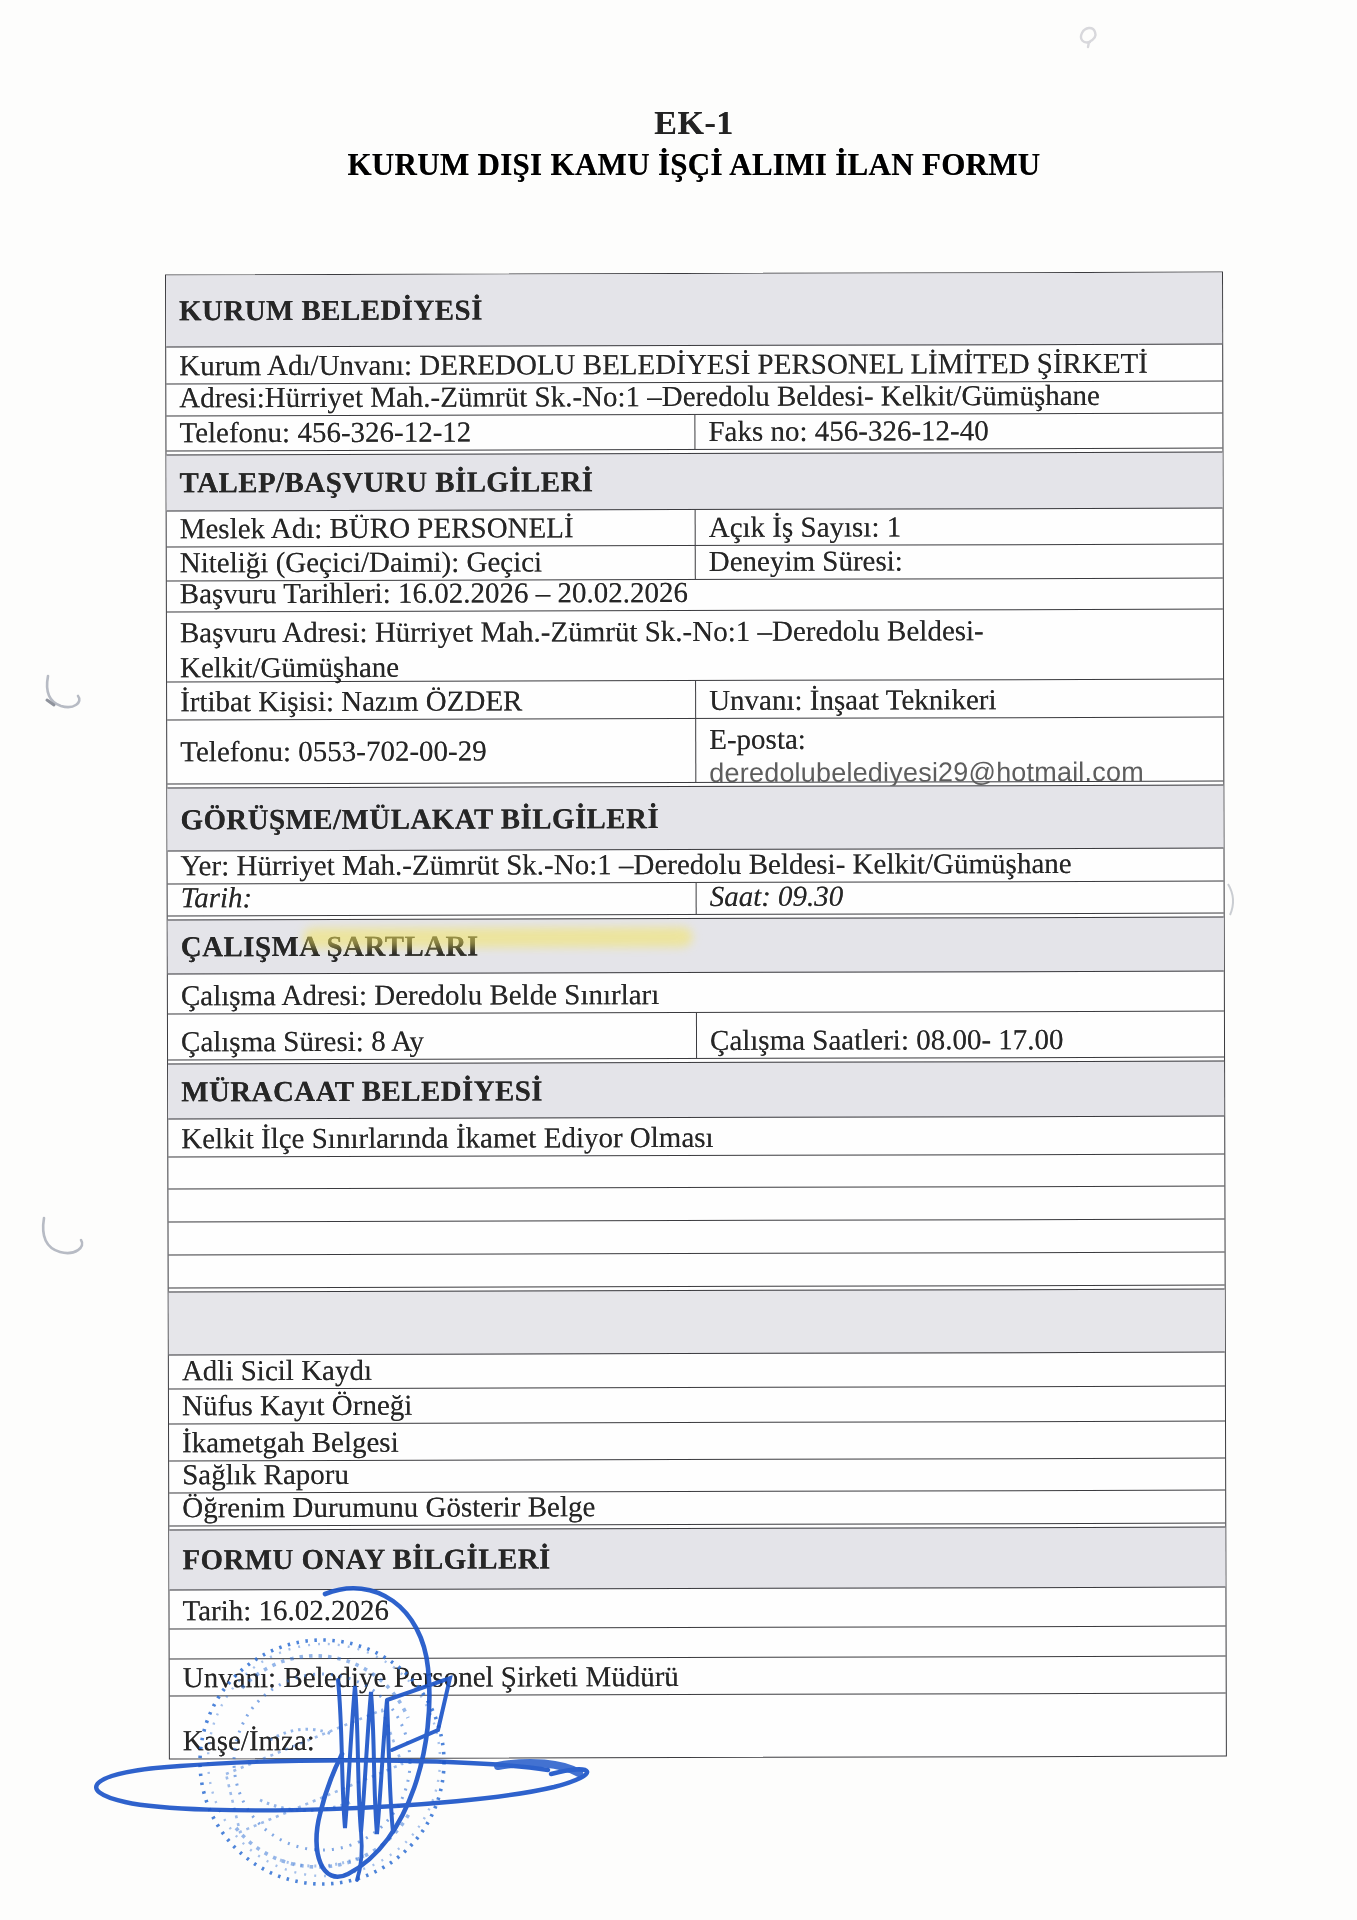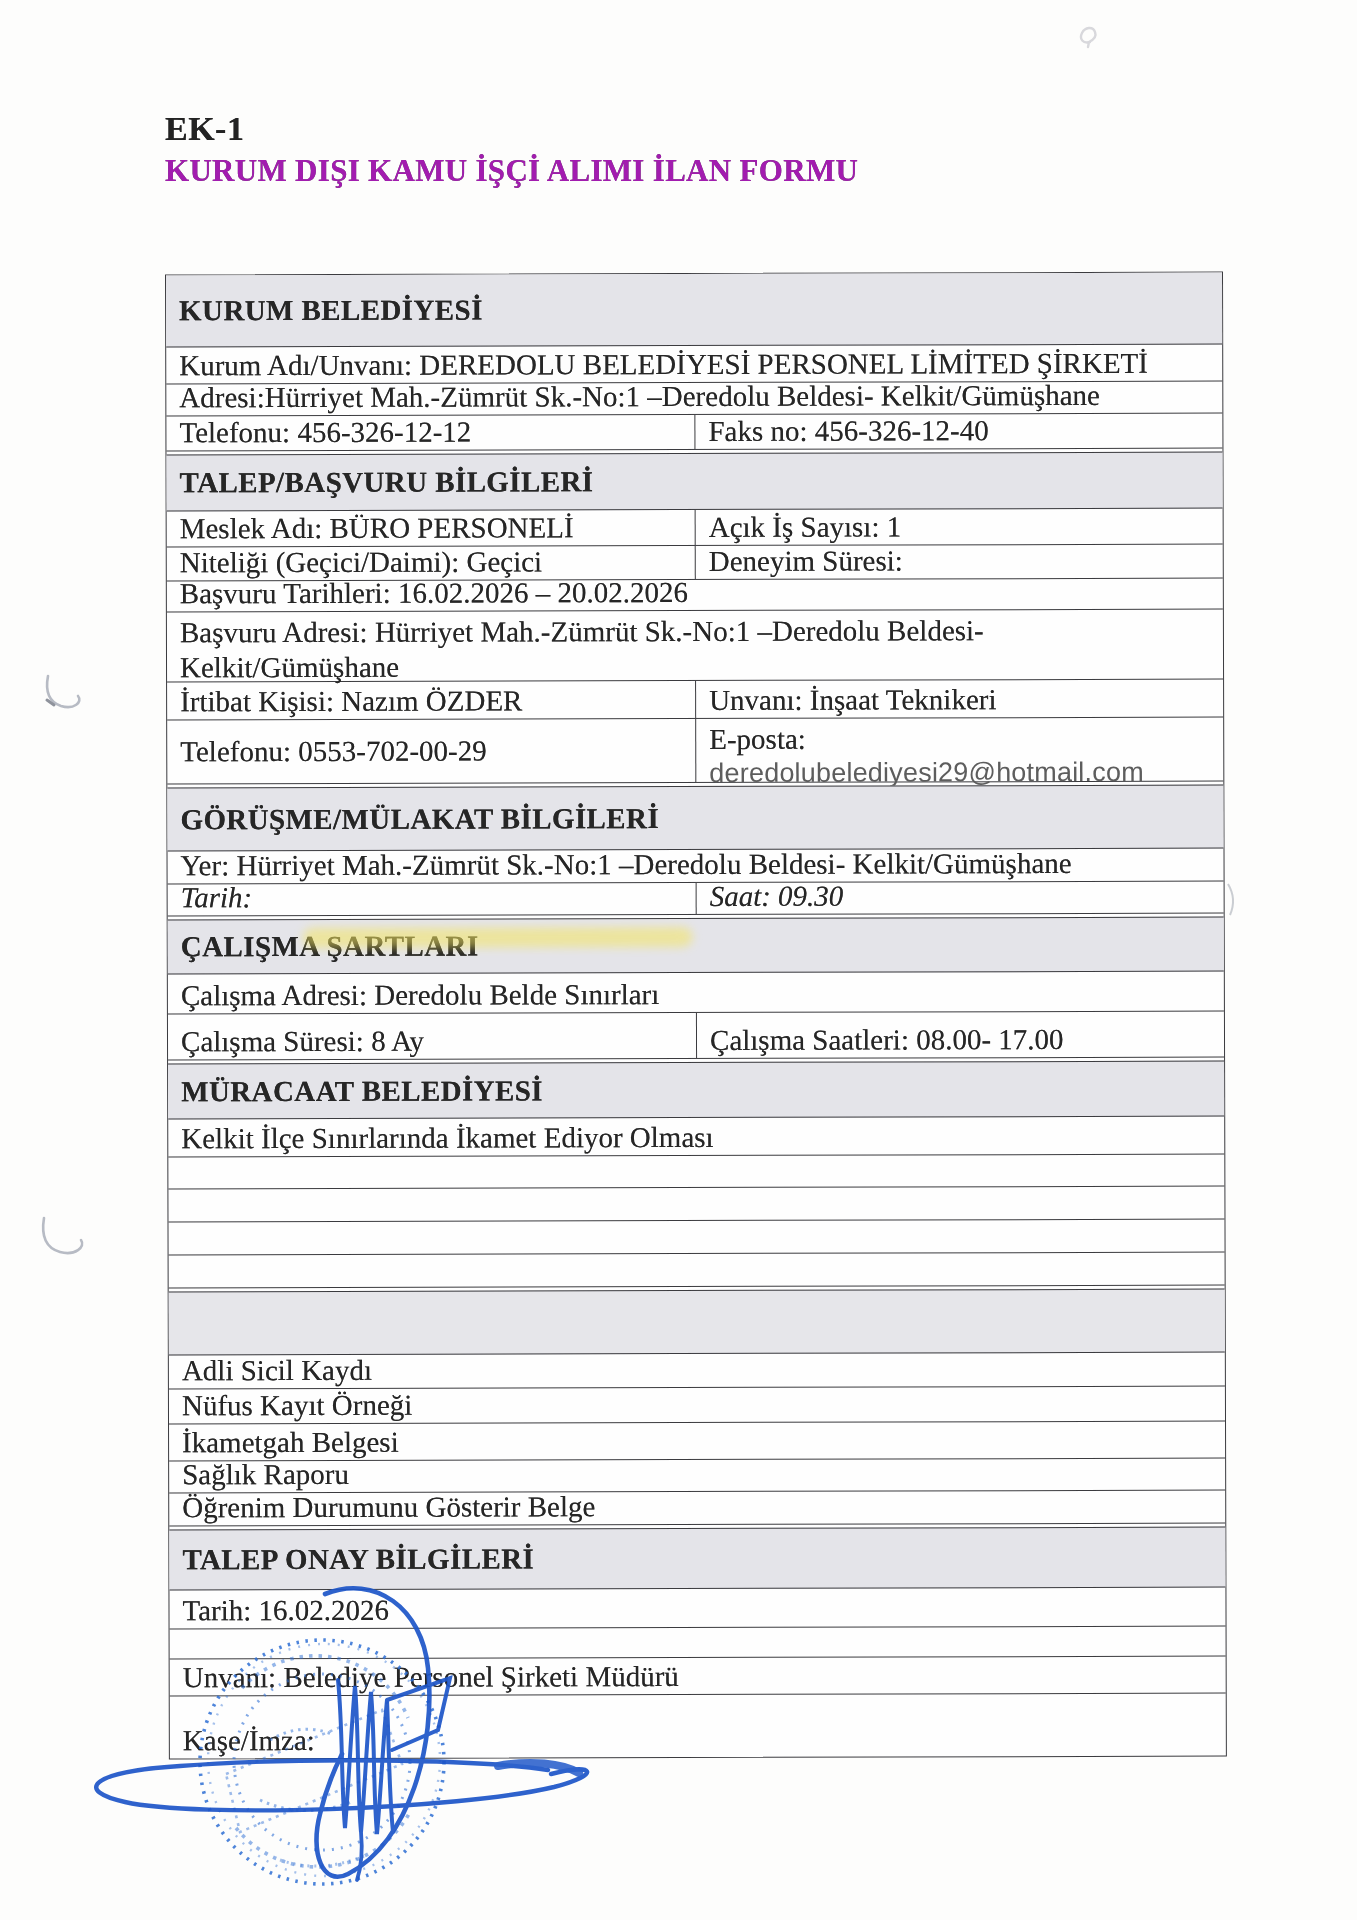--- a/index.html
+++ b/index.html
@@ -3,23 +3,23 @@
 <meta charset="utf-8">
 <style>
   html,body{margin:0;padding:0;background:#ffffff;}
   body{
     width:1357px;height:1920px;position:relative;overflow:hidden;
     font-family:"Liberation Serif","DejaVu Serif",serif;
     color:#262626;
   }
   .page{position:absolute;inset:0;background:#fdfdfc;}
   
-  .heading{position:absolute;left:165px;top:110px;width:1058px;}
+  .heading{position:absolute;left:165px;top:104px;width:1058px;text-align:center;}
   .heading .l1{font-size:34px;font-weight:bold;letter-spacing:.5px;color:#232323;text-shadow:0 0 .6px rgba(35,35,35,.75);}
-  .heading .l2{font-size:31px;font-weight:bold;letter-spacing:.3px;margin-top:5px;color:#a21caf;text-shadow:0 0 .6px rgba(35,35,35,.75);}
+  .heading .l2{font-size:31px;font-weight:bold;letter-spacing:.3px;margin-top:5px;color:#000000;text-shadow:0 0 .6px rgba(35,35,35,.75);}
   
   .tbl{
     position:absolute;left:165px;top:273px;width:1058px;
     border:1.8px solid #3b3b3f;background:#fefefe;
     transform:rotate(-0.15deg);transform-origin:50% 0;
     box-sizing:border-box;
   }
   .row{display:flex;border-bottom:1.6px solid #3b3b3f;position:relative;box-sizing:border-box;}
   .row.last{border-bottom:none;}
   .c{
@@ -160,21 +160,21 @@
       <div class="c full">İkametgah Belgesi</div>
     </div>
     <div class="row" style="height:32px">
       <div class="c full">Sağlık Raporu</div>
     </div>
     <div class="row" style="height:33px">
       <div class="c full">Öğrenim Durumunu Gösterir Belge</div>
     </div>
 
     <div class="row hd" style="height:61px">
-      <span>TALEP ONAY BİLGİLERİ</span>
+      <span>FORMU ONAY BİLGİLERİ</span>
     </div>
     <div class="row" style="height:39px">
       <div class="c full">Tarih: 16.02.2026</div>
     </div>
     <div class="row" style="height:30px">
         <div class="c full"></div>
       </div>
     <div class="row" style="height:37px">
       <div class="c full">Unvanı: Belediye Personel Şirketi Müdürü</div>
     </div>

